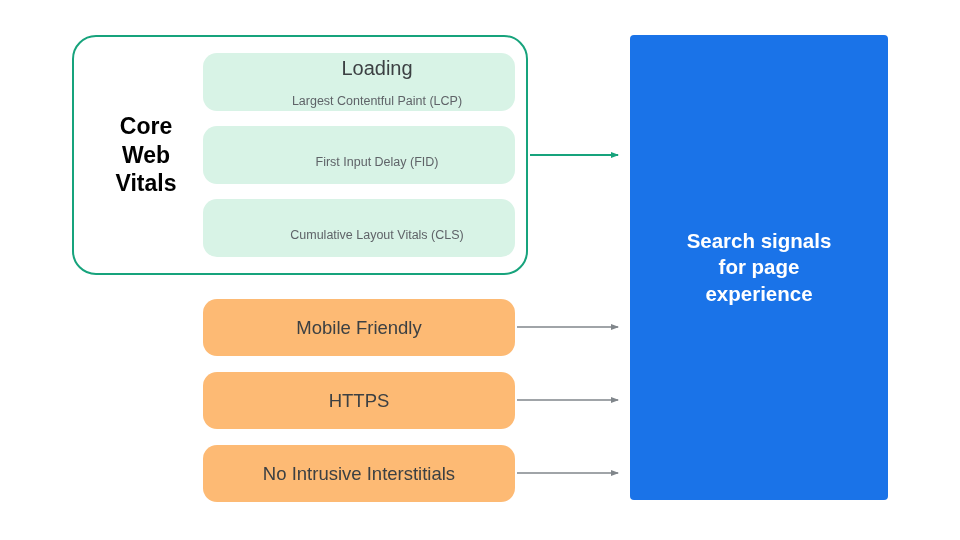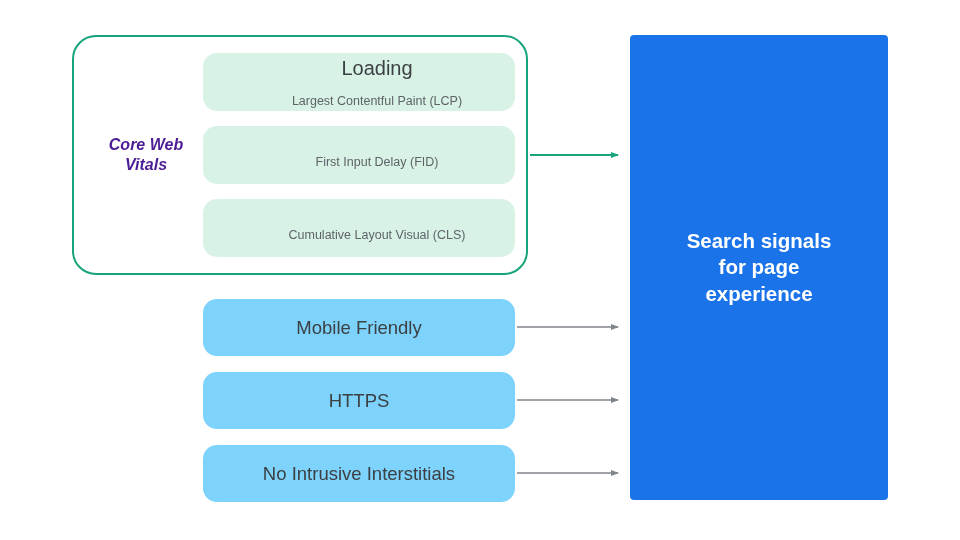--- a/index.html
+++ b/index.html
@@ -30,25 +30,24 @@
   .cwv-label {
     position: absolute;
     left: 18px;
     top: 0;
     height: 100%;
     width: 108px;
     display: flex;
     align-items: center;
     justify-content: center;
     text-align: center;
-    color: #4c1d95;
+    color: #000000;
     font-weight: bold;
-    font-size: 16px;
+    font-size: 23px;
     line-height: 1.25;
-    font-style: italic;
   }
   .cwv-label span { display: inline-block; width: 80px; }
 
   .cwv-items {
     position: absolute;
     left: 129px;
     top: 16px;
     display: flex;
     flex-direction: column;
     gap: 15px;
@@ -72,21 +71,21 @@
     color: #5F6368;
     margin-top: 14px;
   }
 
   
   .gray-pill {
     position: absolute;
     left: 203px;
     width: 312px;
     height: 57px;
-    background: #7dd3fc;
+    background: #fdba74;
     border-radius: 14px;
     display: flex;
     align-items: center;
     justify-content: center;
     font-size: 18.5px;
     color: #3C4043;
   }
   .gray-pill.p1 { top: 299px; }
   .gray-pill.p2 { top: 372px; }
   .gray-pill.p3 { top: 445px; }
@@ -134,21 +133,21 @@
     </div>
     <div class="cwv-items">
       <div class="pill pill-green">
         <div class="pill-title">Loading</div>
         <div class="pill-sub">Largest Contentful Paint (LCP)</div>
       </div>
       <div class="pill pill-green">
         <div class="pill-sub">First Input Delay (FID)</div>
       </div>
       <div class="pill pill-green">
-        <div class="pill-sub">Cumulative Layout Visual (CLS)</div>
+        <div class="pill-sub">Cumulative Layout Vitals (CLS)</div>
       </div>
     </div>
   </div>
 
   <div class="gray-pill p1">
     <span>Mobile Friendly</span>
   </div>
   <div class="gray-pill p3">
     <span>No Intrusive Interstitials</span>
   </div>

